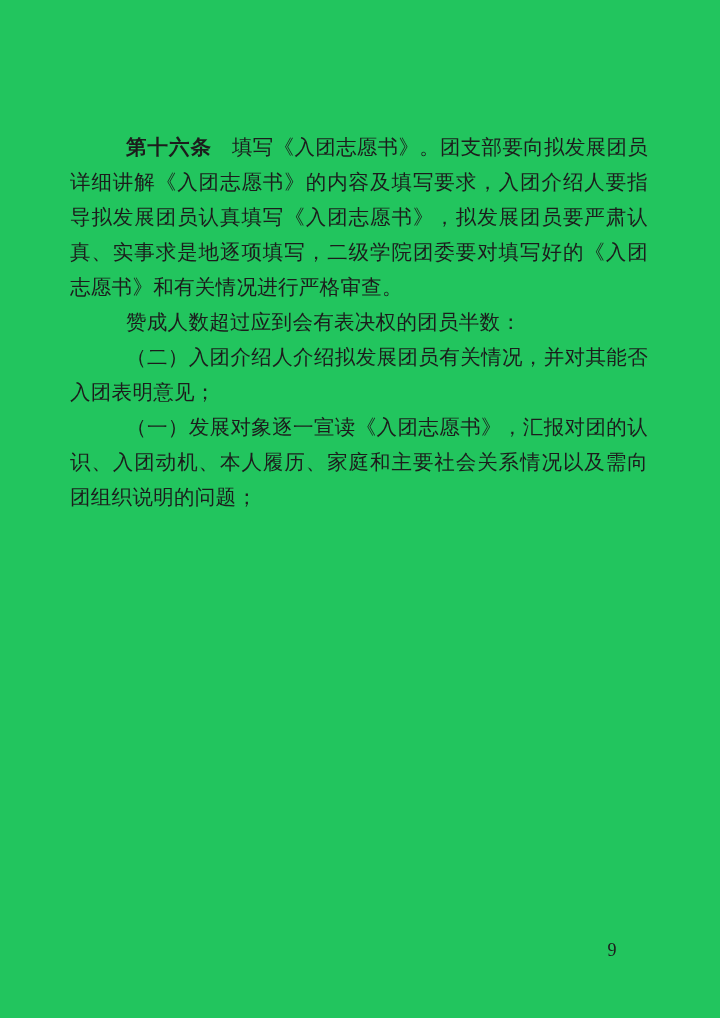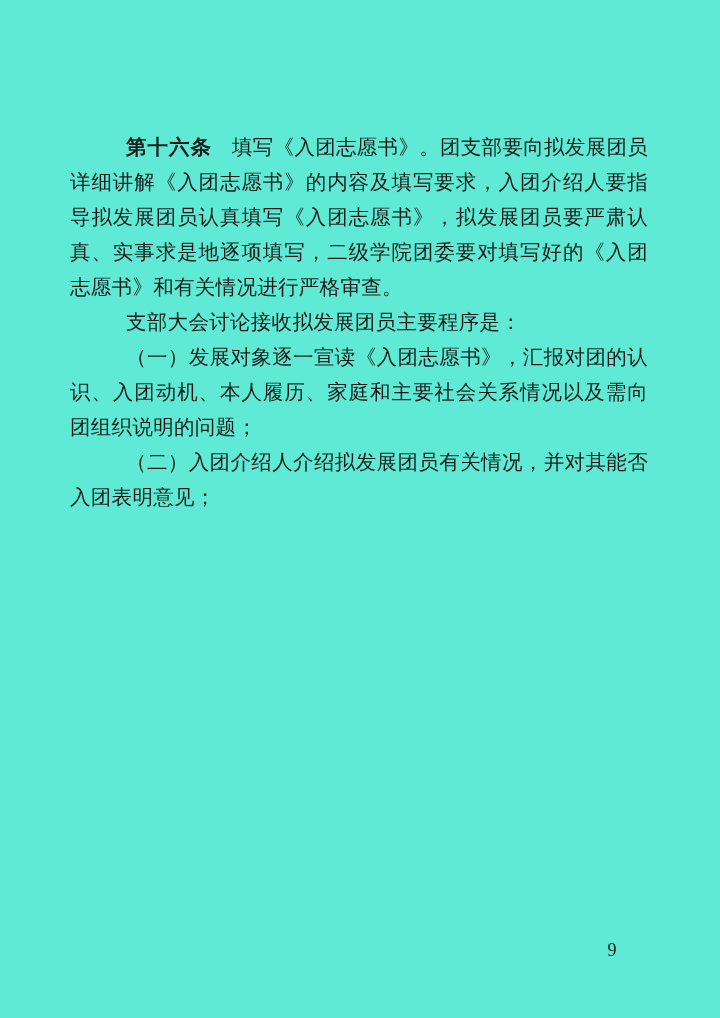--- a/index.html
+++ b/index.html
@@ -14,21 +14,21 @@
     overflow: hidden;
     font-family: "Liberation Serif", "DejaVu Serif", serif;
     color: #1c1c1c;
   }
   .page {
     position: absolute;
     left: 0;
     top: 0;
     width: 720px;
     height: 1018px;
-    background: #5eead4;
+    background: #22c55e;
   }
   .content {
     position: absolute;
     left: 70px;
     top: 130px;
     width: 578px;
     font-size: 20.5px;
     line-height: 35px;
     text-align: justify;
     letter-spacing: 0.3px;
@@ -57,24 +57,24 @@
 </head>
 <body>
 
 <div class="page">
 
   <div class="content">
 
     <p class="para"><span class="lead">第十六条</span><span>填写《入团志愿书》。团支部要向拟发展团员详细讲解《入团志愿书》的内容及填写要求，入团介绍人要指导拟发展团员认真填写《入团志愿书》，拟发展团员要严肃认真、实事求是地逐项填写，二级学院团委要对填写好的《入团志愿书》和有关情况进行严格审查。</span></p>
 
 
-    <p class="para"><span>支部大会讨论接收拟发展团员主要程序是：</span></p>
+    <p class="para"><span>赞成人数超过应到会有表决权的团员半数：</span></p>
+
+    <p class="para"><span>（二）入团介绍人介绍拟发展团员有关情况，并对其能否入团表明意见；</span></p>
 
     <p class="para"><span>（一）发展对象逐一宣读《入团志愿书》，汇报对团的认识、入团动机、本人履历、家庭和主要社会关系情况以及需向团组织说明的问题；</span></p>
-
-    <p class="para"><span>（二）入团介绍人介绍拟发展团员有关情况，并对其能否入团表明意见；</span></p>
 
 
   </div>
 
   <div class="page-number">9</div>
 
 </div>
 
 </body></html>

